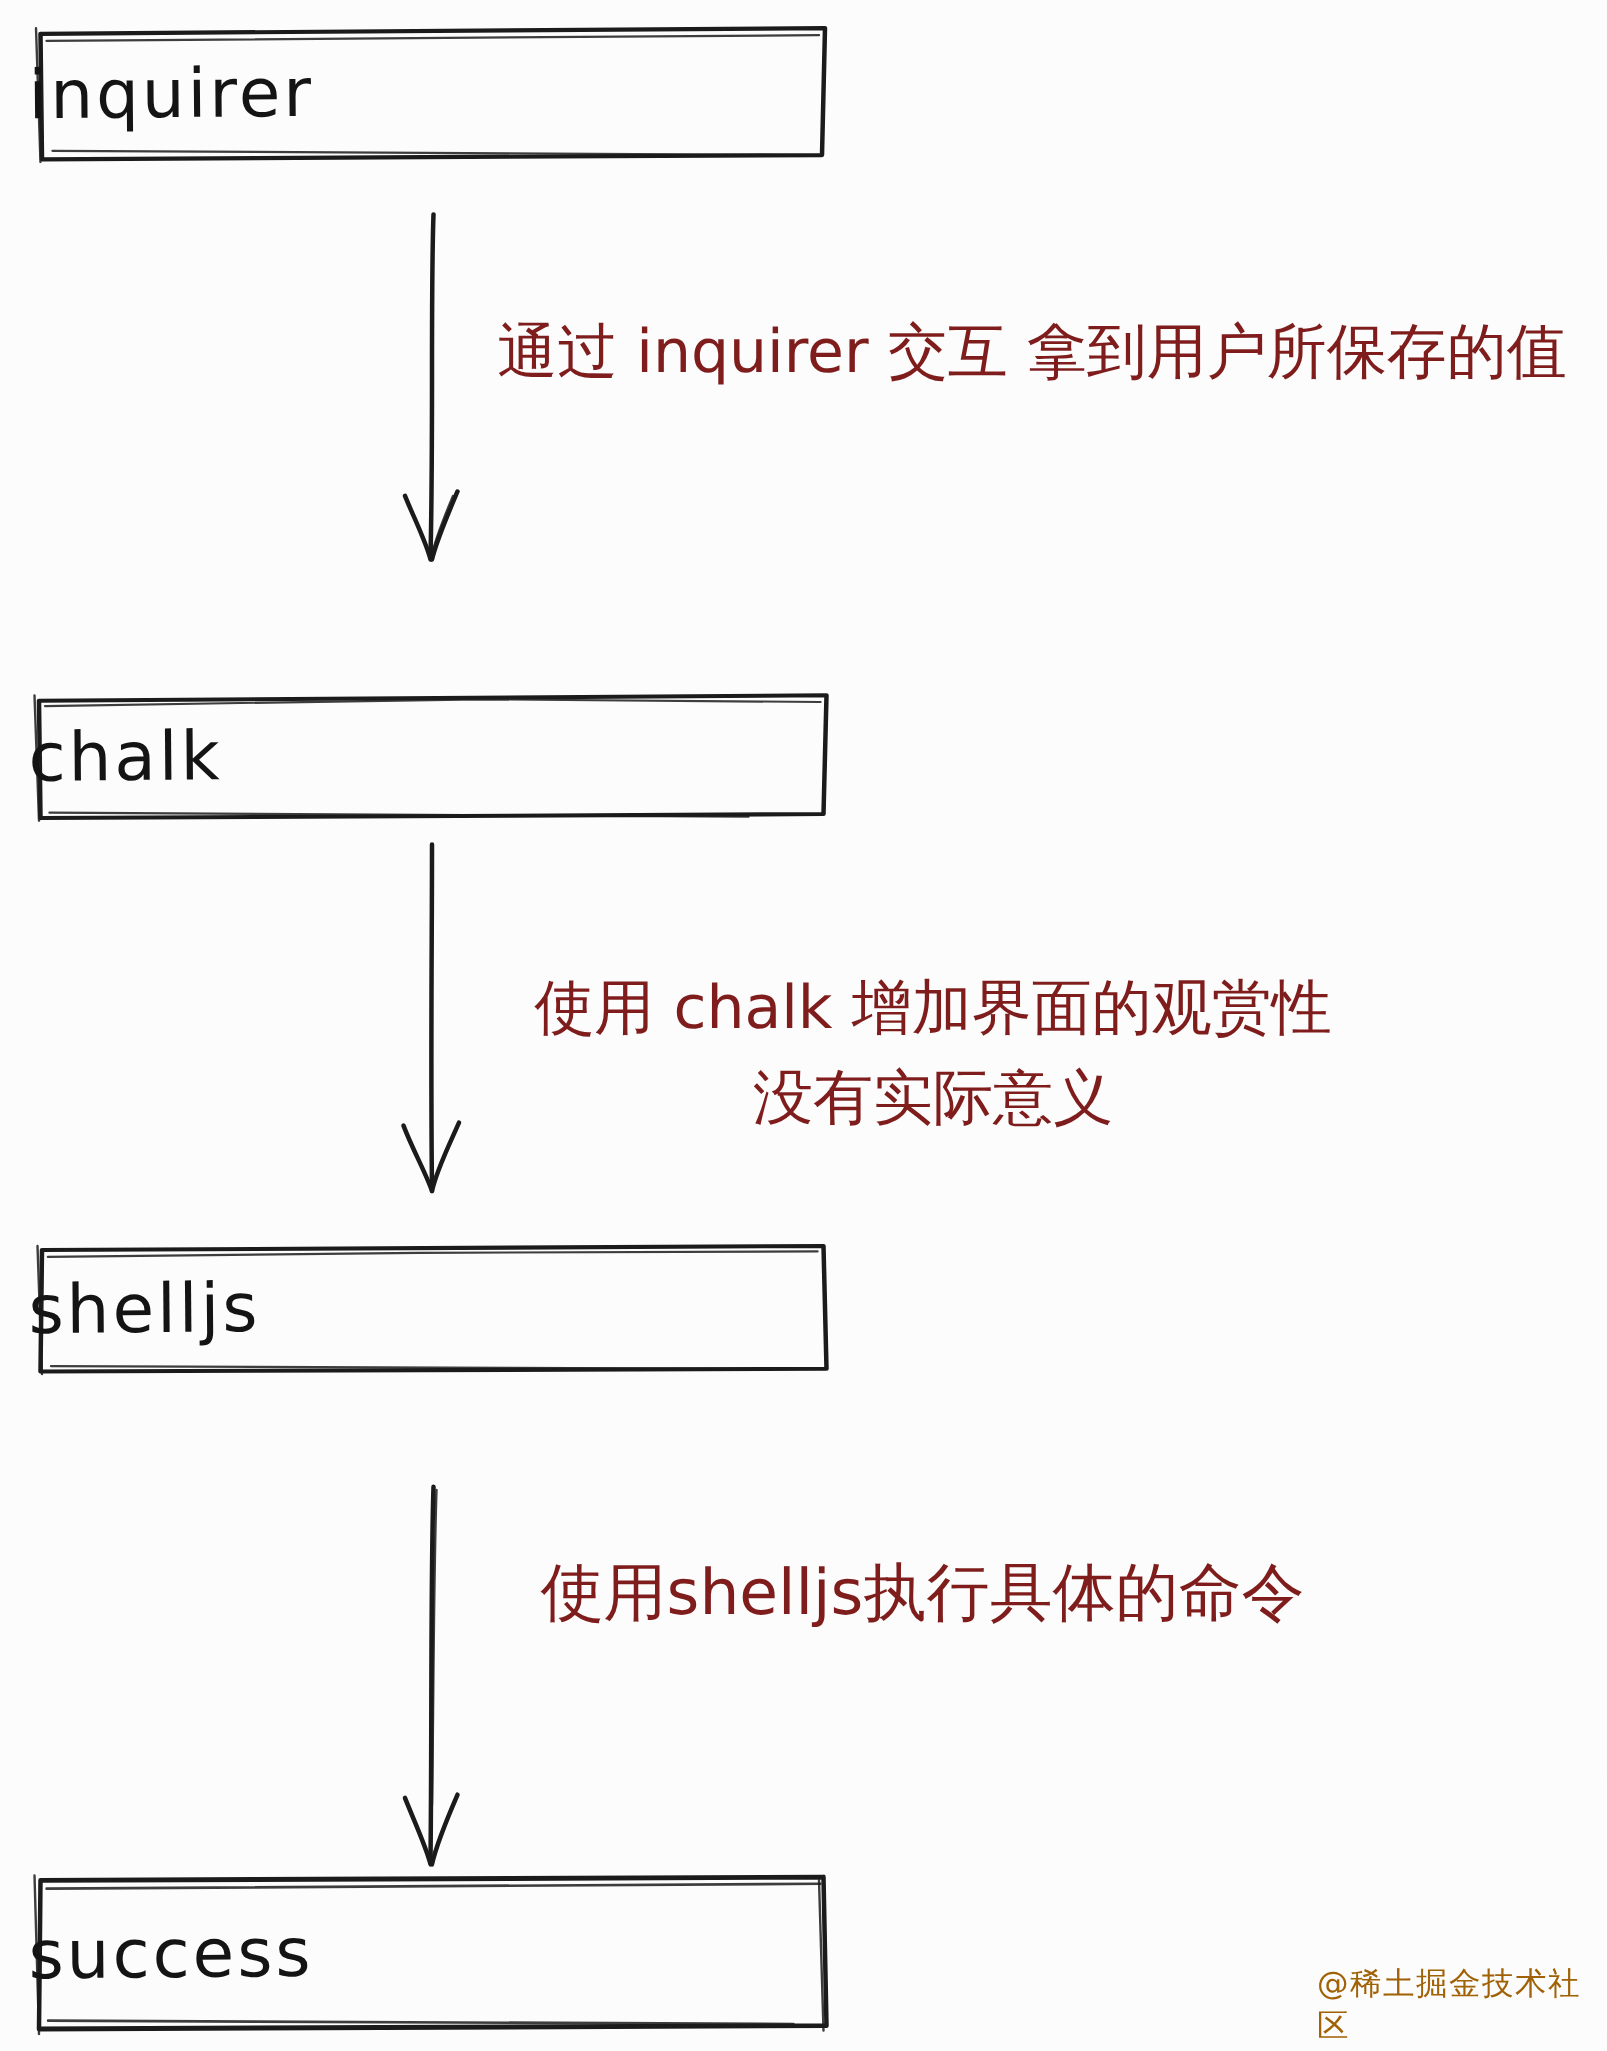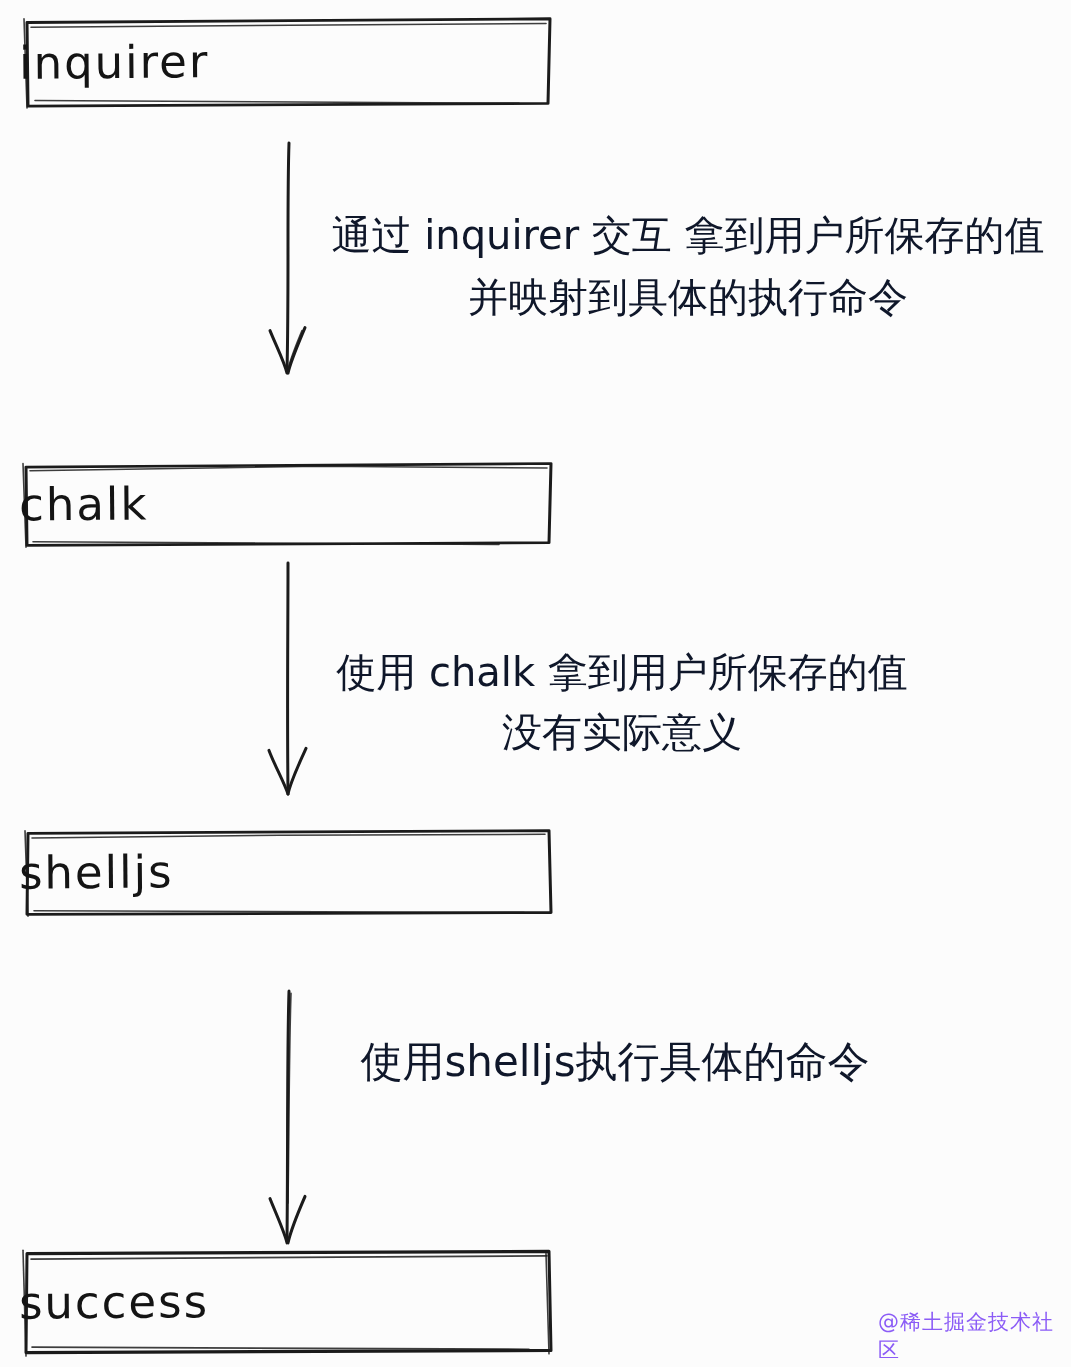--- a/index.html
+++ b/index.html
@@ -38,34 +38,34 @@
   }
   .arrow {
     position: absolute;
     left: 258px;
     width: 60px;
   }
   .arrow svg { width: 100%; height: 100%; display: block; }
   .edge-label {
     position: absolute;
     text-align: center;
-    color: #0f172a;
+    color: #7f1d1d;
     font-size: 40px;
     font-weight: 500;
   }
   .edge-label .line { display: block; }
   #edge-label-1 { left: 308px; top: 204px; width: 760px; line-height: 62px; }
   #edge-label-2 { left: 325px; top: 642px; width: 594px; line-height: 60px; }
   #edge-label-3 { left: 345px; top: 1036px; width: 540px; line-height: 52px; font-size: 42px; }
   .watermark {
     position: absolute;
     left: 878px;
     top: 1308px;
     font-size: 21px;
-    color: #8b5cf6;
+    color: #a16207;
     letter-spacing: 1px;
   }
   path.ink {
     fill: none;
     stroke: #1b1b1b;
     stroke-width: 3;
     stroke-linecap: round;
     stroke-linejoin: round;
   }
   path.ink-thin {
@@ -95,21 +95,20 @@
     <svg viewBox="0 0 60 240" preserveAspectRatio="none" aria-hidden="true">
       <path class="ink" d="M31,3 C29,60 31,150 29,234"></path>
       <path class="ink" d="M12,193 C18,208 26,224 29,236"></path>
       <path class="ink" d="M47,190 C40,207 33,223 30,236"></path>
       <path class="ink-thin" d="M44,193 C38,208 32,222 30,233"></path>
     </svg>
   </div>
 
   <div class="edge-label" id="edge-label-1">
     <span class="line">通过 inquirer 交互 拿到用户所保存的值</span>
-    <span class="line">并映射到具体的执行命令</span>
   </div>
 
   <div class="node" id="node-chalk" style="top:459px;height:90px;">
     <svg class="sketch-border" viewBox="0 0 538 100" preserveAspectRatio="none" aria-hidden="true">
       <path class="ink" d="M7,9 L532,5 L530,93 L8,96 Z"></path>
       <path class="ink-thin" d="M11,13 L300,8 L528,10"></path>
       <path class="ink-thin" d="M14,92 L480,95"></path>
       <path class="ink-thin" d="M4,5 L7,98"></path>
     </svg>
     <span class="node-label">chalk</span>
@@ -117,21 +116,21 @@
 
   <div class="arrow" style="top:560px;height:238px;">
     <svg viewBox="0 0 60 240" preserveAspectRatio="none" aria-hidden="true">
       <path class="ink" d="M30,3 C30,70 29,150 30,234"></path>
       <path class="ink" d="M11,192 C17,208 26,224 30,236"></path>
       <path class="ink" d="M48,190 C41,206 33,222 30,236"></path>
     </svg>
   </div>
 
   <div class="edge-label" id="edge-label-2">
-    <span class="line">使用 chalk 拿到用户所保存的值</span>
+    <span class="line">使用 chalk 增加界面的观赏性</span>
     <span class="line">没有实际意义</span>
   </div>
 
   <div class="node" id="node-shelljs" style="top:827px;height:91px;">
     <svg class="sketch-border" viewBox="0 0 538 100" preserveAspectRatio="none" aria-hidden="true">
       <path class="ink" d="M9,7 L530,4 L532,94 L8,96 Z"></path>
       <path class="ink-thin" d="M13,12 L260,9 L526,8"></path>
       <path class="ink-thin" d="M15,92 L505,94"></path>
       <path class="ink-thin" d="M6,4 L9,98"></path>
     </svg>

